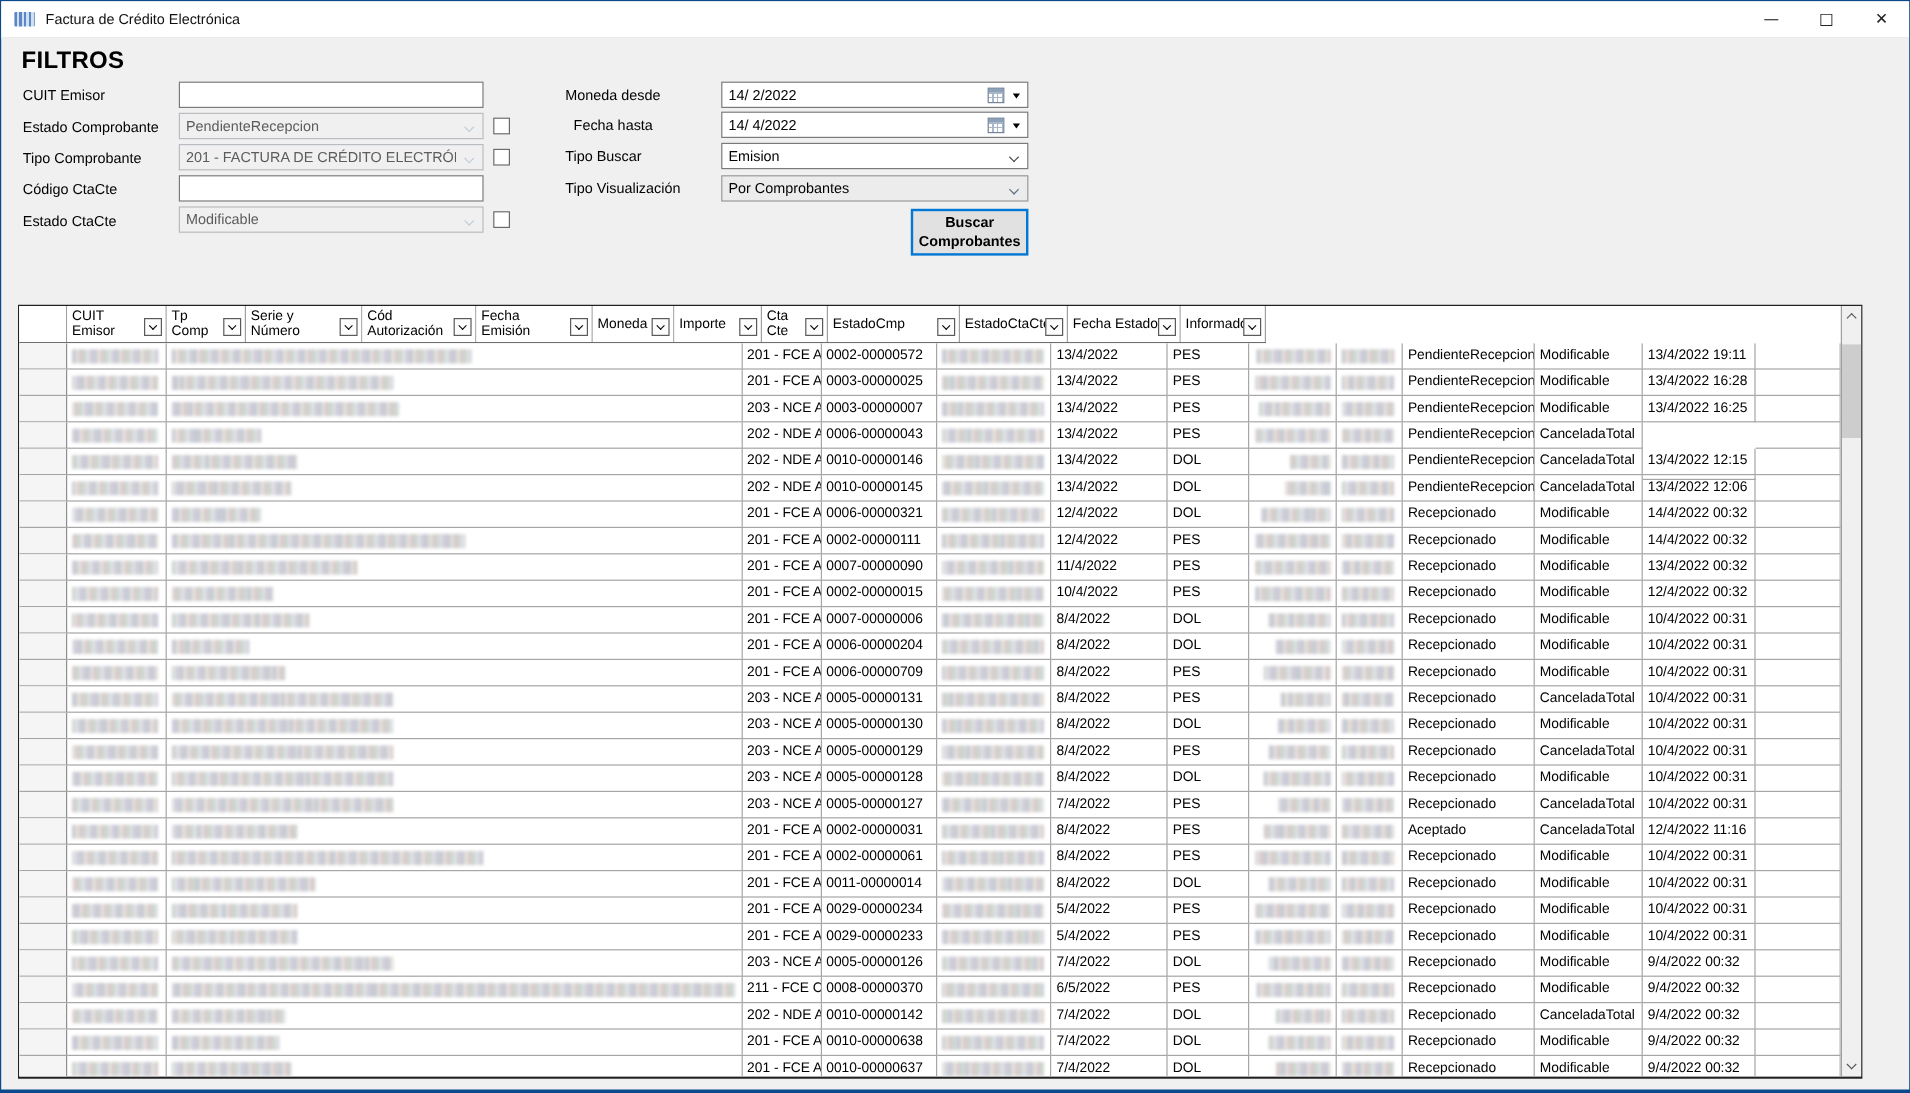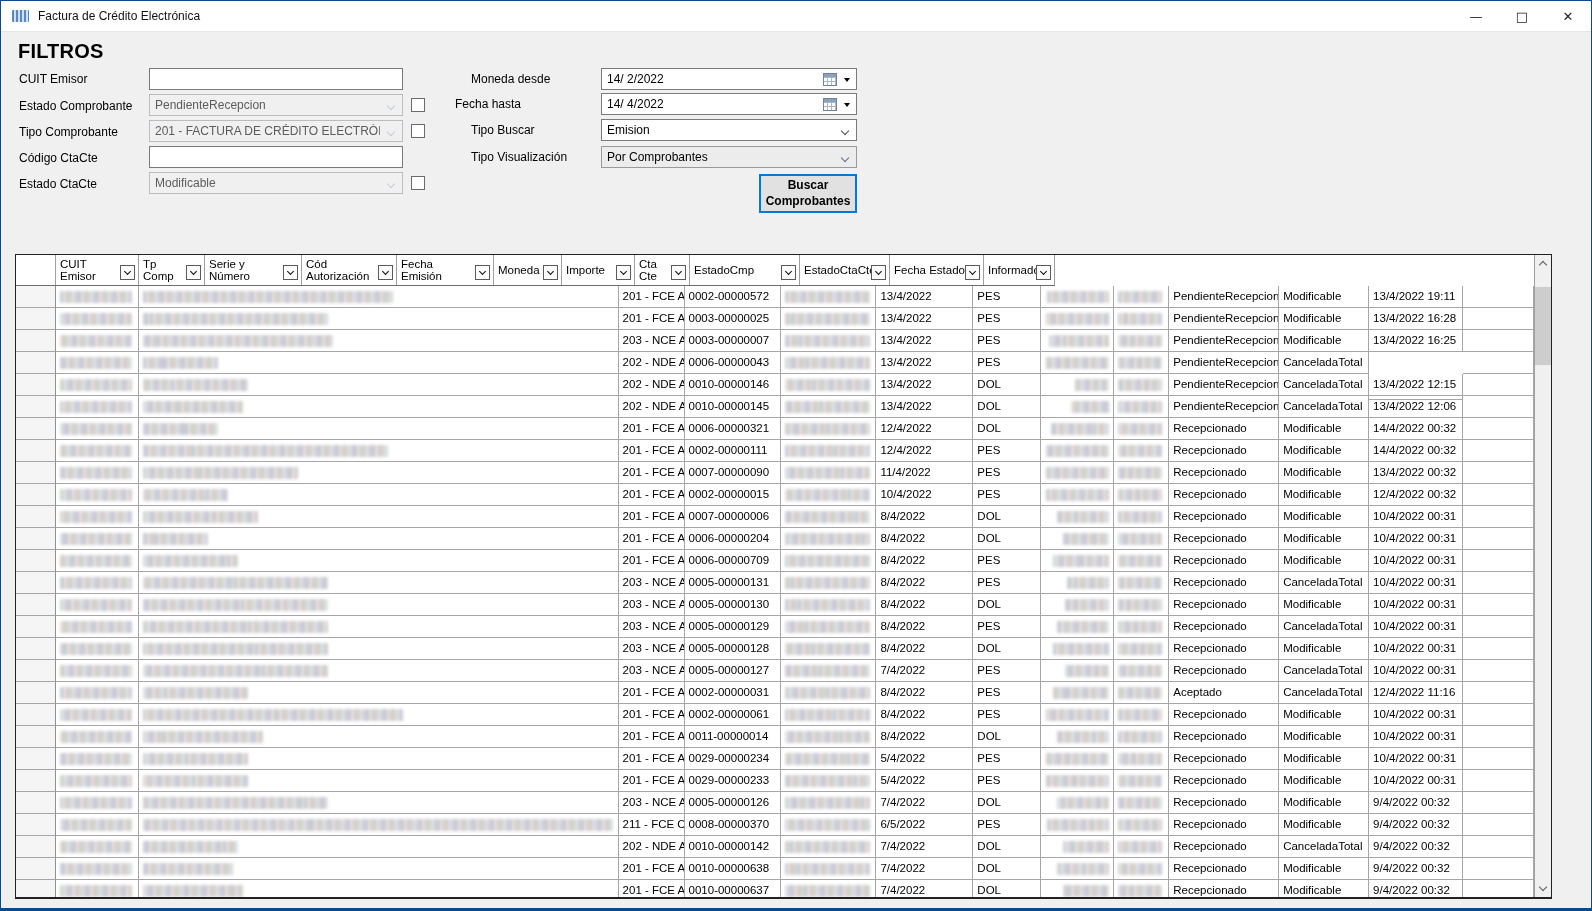--- a/index.html
+++ b/index.html
@@ -101,21 +101,21 @@
   <div class="combo disabled" style="left:148px;top:171px;">
     <span class="ctext">Modificable</span>
     <span class="chev"></span>
   </div>
 
   <div class="checkbox" style="left:410px;top:97px;"></div>
   <div class="checkbox" style="left:410px;top:123px;"></div>
   <div class="checkbox" style="left:410px;top:175px;"></div>
 
   <span class="flabel" style="left:470px;top:71px;">Moneda desde</span>
-  <span class="flabel" style="left:454px;top:96px;">Fecha hasta</span>
+  <span class="flabel" style="left:477px;top:96px;">Fecha hasta</span>
   <span class="flabel" style="left:470px;top:122px;">Tipo Buscar</span>
   <span class="flabel" style="left:470px;top:149px;">Tipo Visualización</span>
 
   <div class="datepicker" style="left:600px;top:67px;">
     <span>14/ 2/2022</span>
     <span class="dp-cal"></span>
     <span class="dp-arrow"></span>
   </div>
   <div class="datepicker" style="left:600px;top:92px;">
     <span>14/ 4/2022</span>

